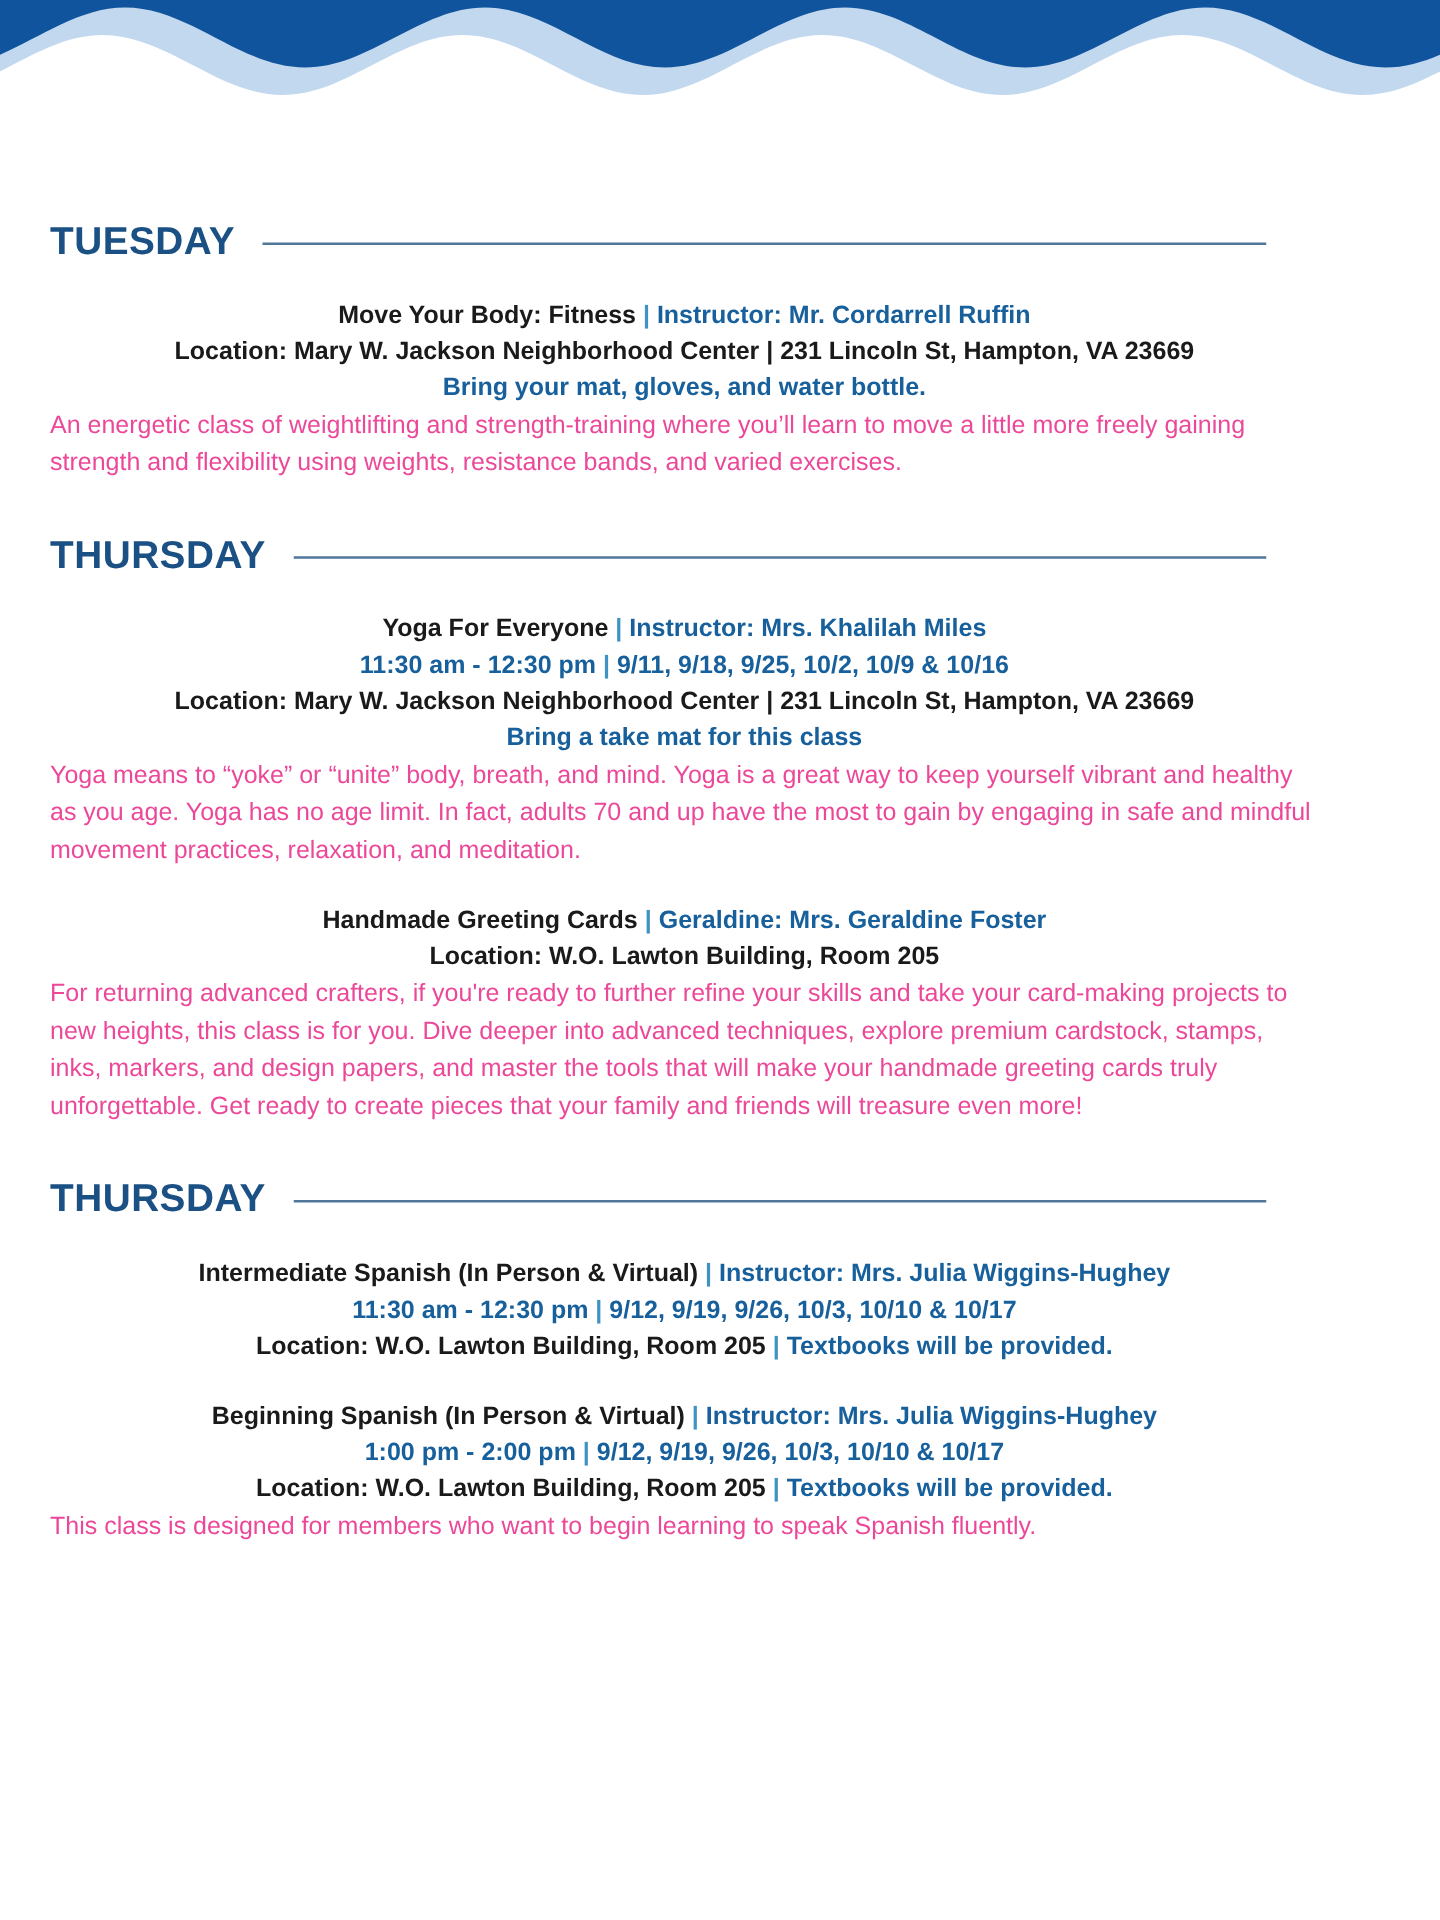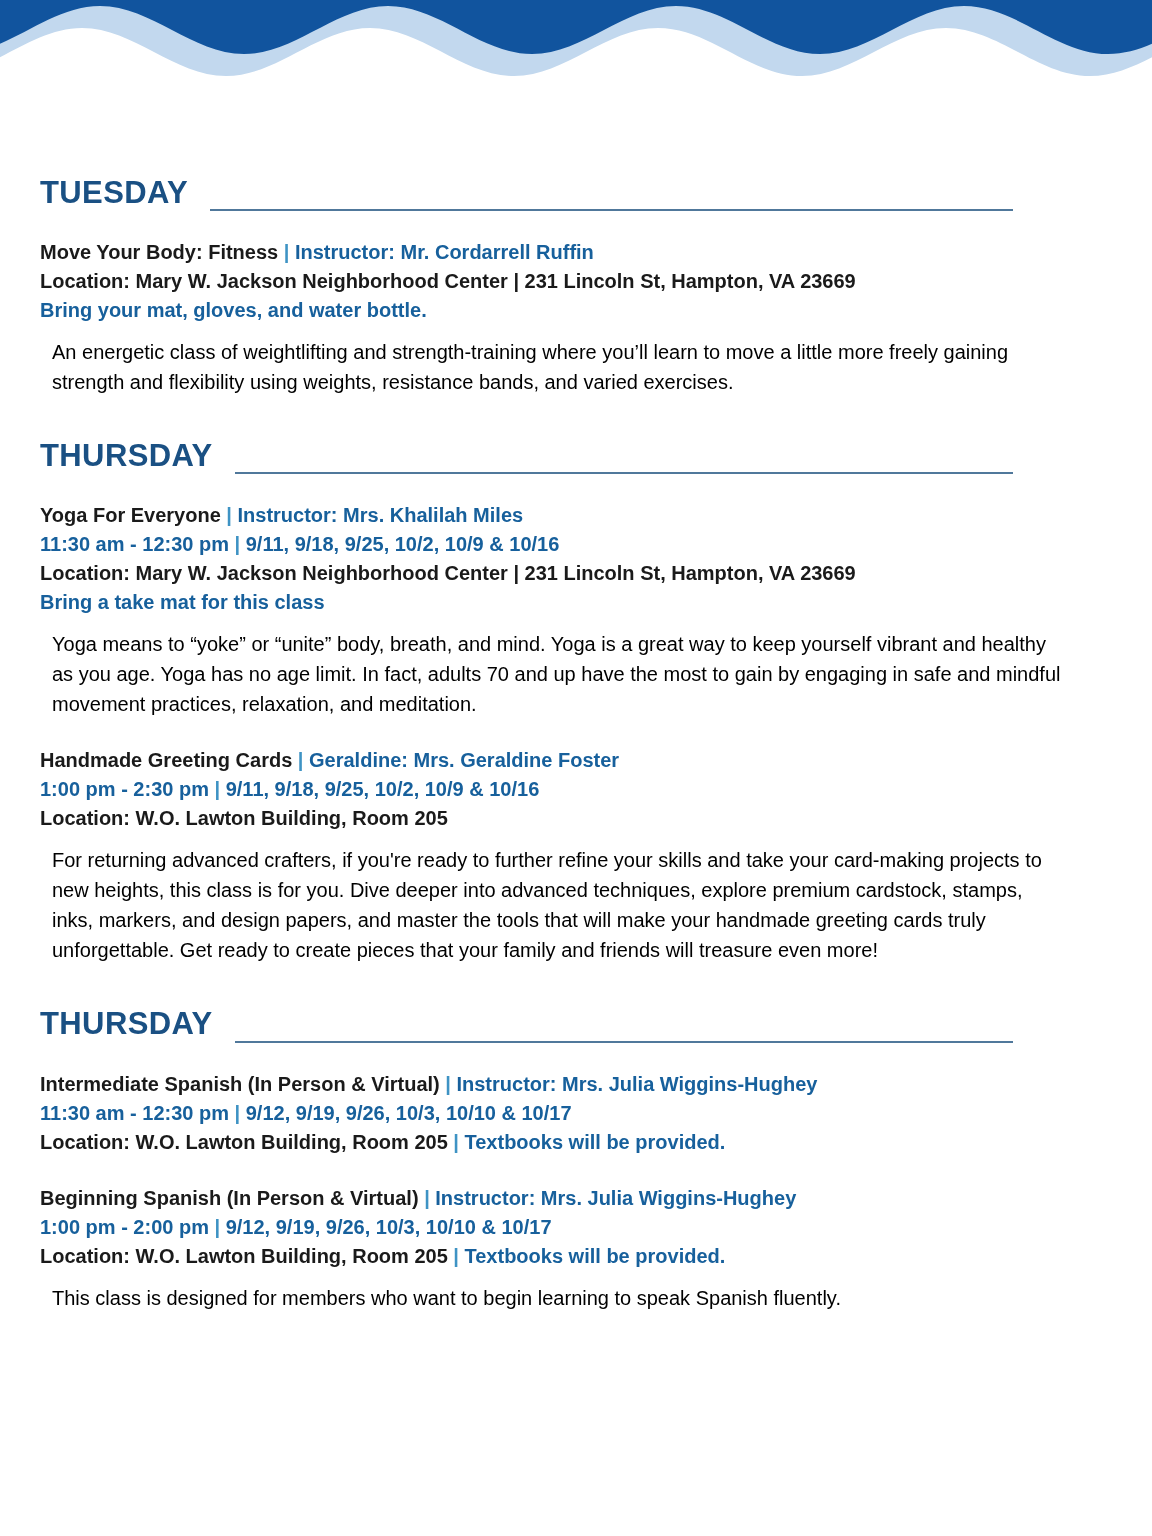--- a/index.html
+++ b/index.html
@@ -15,21 +15,21 @@
   
   .wave-banner { width: 1152px; height: 100px; position: relative; }
   .wave-banner svg { display: block; width: 1152px; height: 100px; }
 
   
   main { padding: 0 66px 0 40px; }
 
   .day-section { margin-top: 40px; }
   .day-section.first { margin-top: 74px; }
 
-  .day-header { display: flex; align-items: flex-end; gap: 22px; }
+  .day-header { display: flex; align-items: center; gap: 22px; }
   .day-header h2 {
     margin: 0;
     font-size: 31px;
     font-weight: 700;
     letter-spacing: 0.4px;
     color: #1A5083;
     line-height: 1.2;
     white-space: nowrap;
   }
   .day-divider {
@@ -40,30 +40,31 @@
     margin-top: 5px;
   }
 
   .class-block { margin-top: 27px; }
   .class-block .line {
     margin: 0;
     font-size: 20px;
     font-weight: 700;
     line-height: 29px;
     max-width: 1015px;
+    text-align: center;
   }
   .t-black { color: #1A1A1A; }
   .t-blue  { color: #17609C; }
   .t-pipe  { color: #3E93C4; font-weight: 700; }
   .desc {
-    margin: 12px;
+    margin: 0;
     font-size: 20px;
     font-weight: 400;
     line-height: 30px;
-    color: #000000;
+    color: #ec4899;
     max-width: 1015px;
   }
 </style>
 </head>
 <body>
 
 <header class="wave-banner">
   <svg viewBox="0 0 1152 100" preserveAspectRatio="none">
     <path fill="#C2D8EE" d="M -62,76 C -10,76 30,28 82,28 C 134,28 174,76 226,76 C 278,76 318,28 370,28 C 422,28 462,76 514,76 C 566,76 606,28 658,28 C 710,28 750,76 802,76 C 854,76 894,28 946,28 C 998,28 1038,76 1090,76 C 1142,76 1182,28 1234,28 L 1234,-30 L -62,-30 Z"></path>
     <path fill="#11549E" d="M -44,54 C 8,54 48,6 100,6 C 152,6 192,54 244,54 C 296,54 336,6 388,6 C 440,6 480,54 532,54 C 584,54 624,6 676,6 C 728,6 768,54 820,54 C 872,54 912,6 964,6 C 1016,6 1056,54 1108,54 C 1160,54 1200,6 1252,6 L 1252,-30 L -44,-30 Z"></path>
@@ -111,25 +112,20 @@
       <p class="line t-blue">Bring a take mat for this class</p>
       <p class="desc">Yoga means to “yoke” or “unite” body, breath, and mind. Yoga is a great way to keep yourself vibrant and healthy as you age. Yoga has no age limit. In fact, adults 70 and up have the most to gain by engaging in safe and mindful movement practices, relaxation, and meditation.</p>
     </article>
 
     <article class="class-block">
       <p class="line">
         <span class="t-black">Handmade Greeting Cards</span>
         <span class="t-pipe">|</span>
         <span class="t-blue">Geraldine: Mrs. Geraldine Foster</span>
       </p>
-      <p class="line t-blue">
-        <span>1:00 pm - 2:30 pm</span>
-        <span class="t-pipe">|</span>
-        <span>9/11, 9/18, 9/25, 10/2, 10/9 &amp; 10/16</span>
-      </p>
       <p class="line t-black">Location: W.O. Lawton Building, Room 205</p>
       <p class="desc">For returning advanced crafters, if you're ready to further refine your skills and take your card-making projects to new heights, this class is for you. Dive deeper into advanced techniques, explore premium cardstock, stamps, inks, markers, and design papers, and master the tools that will make your handmade greeting cards truly unforgettable. Get ready to create pieces that your family and friends will treasure even more!</p>
     </article>
   </section>
 
   <section class="day-section">
     <div class="day-header">
       <h2>THURSDAY</h2>
       <div class="day-divider"></div>
     </div>

